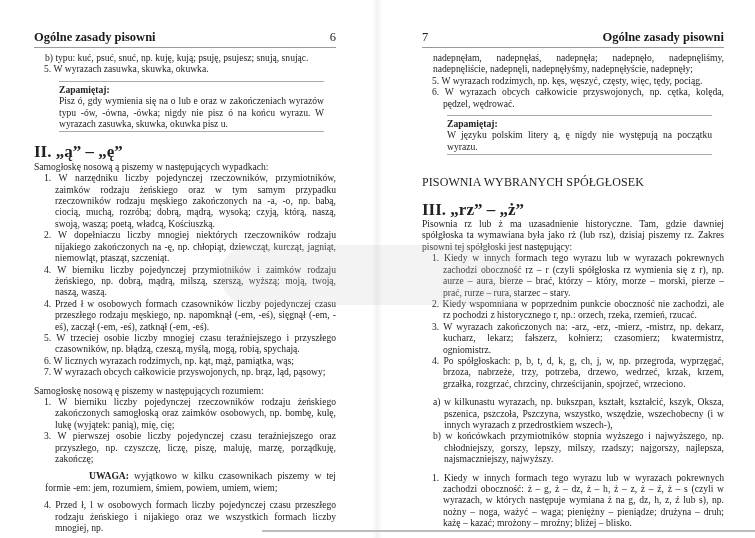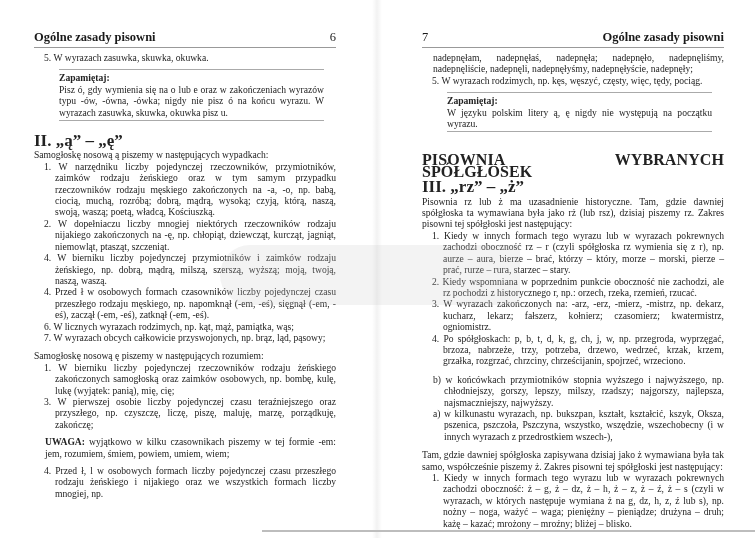--- a/index.html
+++ b/index.html
@@ -29,84 +29,86 @@
   .content { position:absolute; top:40px; font-size:9.6px; line-height:11.4px; text-align:justify; }
   .left .content { left:34px; width:302px; }
   .right .content { left:44px; width:302px; }
   p { margin:0; }
   .item { padding-left:21px; text-indent:-11px; }
   .sub { padding-left:11px; }
   .sub2 { padding-left:22px; text-indent:-11px; }
   .box { margin:6px 12px 5px 25px; border-top:1.5px solid #aaa; border-bottom:1px solid #aaa; padding:2px 0 2px 0; }
   .box .bt { font-weight:bold; }
   .h2 { font-weight:bold; font-size:17px; margin:14px 0 3px 0; }
-  .h1 { font-weight:bold; font-size:16px; margin:22px 0 4px 0; letter-spacing:0.1px; }
+  .h1 { font-weight:normal; font-size:12px; margin:22px 0 4px 0; letter-spacing:0.1px; }
   .gap { height:7px; }
-  b { font-weight:bold; }
+  b { font-weight:bold;margin-left:44px; }
   .uwaga { margin:6px 0 6px 11px; }
   .uwaga b { font-weight:bold; }
 </style>
 </head>
 <body>
 
 <div class="page left">
   <div class="runhead">
     <span class="ttl">Ogólne zasady pisowni</span>
     <span class="num">6</span>
   </div>
   <div class="content">
+    <p class="sub2">b) typu: kuć, psuć, snuć, np. kuję, kują; psuję, psujesz; snują, snując.</p>
     <p class="item">5. W wyrazach zasuwka, skuwka, okuwka.</p>
 
     <div class="box">
       <p class="bt">Zapamiętaj:</p>
       <p>Pisz ó, gdy wymienia się na o lub e oraz w zakończeniach wyrazów typu -ów, -ówna, -ówka; nigdy nie pisz ó na końcu wyrazu. W wyrazach zasuwka, skuwka, okuwka pisz u.</p>
     </div>
 
     <p class="h2">II. „ą” – „ę”</p>
     <p>Samogłoskę nosową ą piszemy w następujących wypadkach:</p>
     <p class="item">1. W narzędniku liczby pojedynczej rzeczowników, przymiotników, zaimków rodzaju żeńskiego oraz w tym samym przypadku rzeczowników rodzaju męskiego zakończonych na -a, -o, np. babą, ciocią, muchą, rozróbą; dobrą, mądrą, wysoką; czyją, którą, naszą, swoją, waszą; poetą, władcą, Kościuszką.</p>
     <p class="item">2. W dopełniaczu liczby mnogiej niektórych rzeczowników rodzaju nijakiego zakończonych na -ę, np. chłopiąt, dziewcząt, kurcząt, jagniąt, niemowląt, ptasząt, szczeniąt.</p>
     <p class="item">4. W bierniku liczby pojedynczej przymiotników i zaimków rodzaju żeńskiego, np. dobrą, mądrą, milszą, szerszą, wyższą; moją, twoją, naszą, waszą.</p>
     <p class="item">4. Przed ł w osobowych formach czasowników liczby pojedynczej czasu przeszłego rodzaju męskiego, np. napomknął (-em, -eś), sięgnął (-em, -eś), zaczął (-em, -eś), zatknął (-em, -eś).</p>
+    <p class="item">5. W trzeciej osobie liczby mnogiej czasu teraźniejszego i przyszłego czasowników, np. błądzą, czeszą, myślą, mogą, robią, spychają.</p>
     <p class="item">6. W licznych wyrazach rodzimych, np. kąt, mąż, pamiątka, wąs;</p>
     <p class="item">7. W wyrazach obcych całkowicie przyswojonych, np. brąz, ląd, pąsowy;</p>
     <div class="gap"></div>
     <p>Samogłoskę nosową ę piszemy w następujących rozumiem:</p>
     <p class="item">1. W bierniku liczby pojedynczej rzeczowników rodzaju żeńskiego zakończonych samogłoską oraz zaimków osobowych, np. bombę, kulę, lukę (wyjątek: panią), mię, cię;</p>
     <p class="item">3. W pierwszej osobie liczby pojedynczej czasu teraźniejszego oraz przyszłego, np. czyszczę, liczę, piszę, maluję, marzę, porządkuję, zakończę;</p>
     <p class="uwaga"><b>UWAGA:</b> <span>wyjątkowo w kilku czasownikach piszemy w tej formie -em: jem, rozumiem, śmiem, powiem, umiem, wiem;</span></p>
     <p class="item">4. Przed ł, l w osobowych formach liczby pojedynczej czasu przeszłego rodzaju żeńskiego i nijakiego oraz we wszystkich formach liczby mnogiej, np.</p>
   </div>
 </div>
 
 <div class="page right">
   <div class="runhead">
     <span class="num">7</span>
     <span class="ttl">Ogólne zasady pisowni</span>
   </div>
   <div class="content">
     <p class="sub">nadepnęłam, nadepnęłaś, nadepnęła; nadepnęło, nadepnęliśmy, nadepnęliście, nadepnęli, nadepnęłyśmy, nadepnęłyście, nadepnęły;</p>
     <p class="item">5. W wyrazach rodzimych, np. kęs, węszyć, częsty, więc, tędy, pociąg.</p>
+    <p class="item">6. W wyrazach obcych całkowicie przyswojonych, np. cętka, kolęda, pędzel, wędrować.</p>
 
     <div class="box">
       <p class="bt">Zapamiętaj:</p>
       <p>W języku polskim litery ą, ę nigdy nie występują na początku wyrazu.</p>
     </div>
 
     <p class="h1">PISOWNIA WYBRANYCH SPÓŁGŁOSEK</p>
-    <p class="h2" style="margin-top:4px">III. „rz” – „ż”</p>
+    <p class="h2" style="margin-top:15px">III. „rz” – „ż”</p>
     <p>Pisownia rz lub ż ma uzasadnienie historyczne. Tam, gdzie dawniej spółgłoska ta wymawiana była jako rż (lub rsz), dzisiaj piszemy rz. Zakres pisowni tej spółgłoski jest następujący:</p>
     <p class="item">1. Kiedy w innych formach tego wyrazu lub w wyrazach pokrewnych zachodzi oboczność rz – r (czyli spółgłoska rz wymienia się z r), np. aurze – aura, bierze – brać, którzy – który, morze – morski, pierze – prać, rurze – rura, starzec – stary.</p>
     <p class="item">2. Kiedy wspomniana w poprzednim punkcie oboczność nie zachodzi, ale rz pochodzi z historycznego r, np.: orzech, rzeka, rzemień, rzucać.</p>
     <p class="item">3. W wyrazach zakończonych na: -arz, -erz, -mierz, -mistrz, np. dekarz, kucharz, lekarz; fałszerz, kołnierz; czasomierz; kwatermistrz, ogniomistrz.</p>
     <p class="item">4. Po spółgłoskach: p, b, t, d, k, g, ch, j, w, np. przegroda, wyprzęgać, brzoza, nabrzeże, trzy, potrzeba, drzewo, wedrzeć, krzak, krzem, grzałka, rozgrzać, chrzciny, chrześcijanin, spojrzeć, wrzeciono.</p>
     <div class="gap"></div>
+    <p class="sub2">a) w kilkunastu wyrazach, np. bukszpan, kształt, kształcić, kszyk, Oksza, pszenica, pszczoła, Pszczyna, wszystko, wszędzie, wszechobecny (i w innych wyrazach z przedrostkiem wszech-),</p>
     <p class="sub2">b) w końcówkach przymiotników stopnia wyższego i najwyższego, np. chłodniejszy, gorszy, lepszy, milszy, rzadszy; najgorszy, najlepsza, najsmaczniejszy, najwyższy.</p>
-    <p class="sub2">a) w kilkunastu wyrazach, np. bukszpan, kształt, kształcić, kszyk, Oksza, pszenica, pszczoła, Pszczyna, wszystko, wszędzie, wszechobecny (i w innych wyrazach z przedrostkiem wszech-),</p>
     <div class="gap"></div>
-    <p>Tam, gdzie dawniej spółgłoska zapisywana dzisiaj jako ż wymawiana była tak samo, współcześnie piszemy ż. Zakres pisowni tej spółgłoski jest następujący:</p>
     <p class="item">1. Kiedy w innych formach tego wyrazu lub w wyrazach pokrewnych zachodzi oboczność: ż – g, ż – dz, ż – h, ż – z, ż – ź, ż – s (czyli w wyrazach, w których następuje wymiana ż na g, dz, h, z, ź lub s), np. nożny – noga, ważyć – waga; pieniężny – pieniądze; drużyna – druh; każę – kazać; mrożony – mroźny; bliżej – blisko.</p>
   </div>
 </div>
 
 <div class="gutter-shadow"></div>
 <div class="watermark"></div>
 <div class="bottom-edge"></div>
 
 </body></html>

